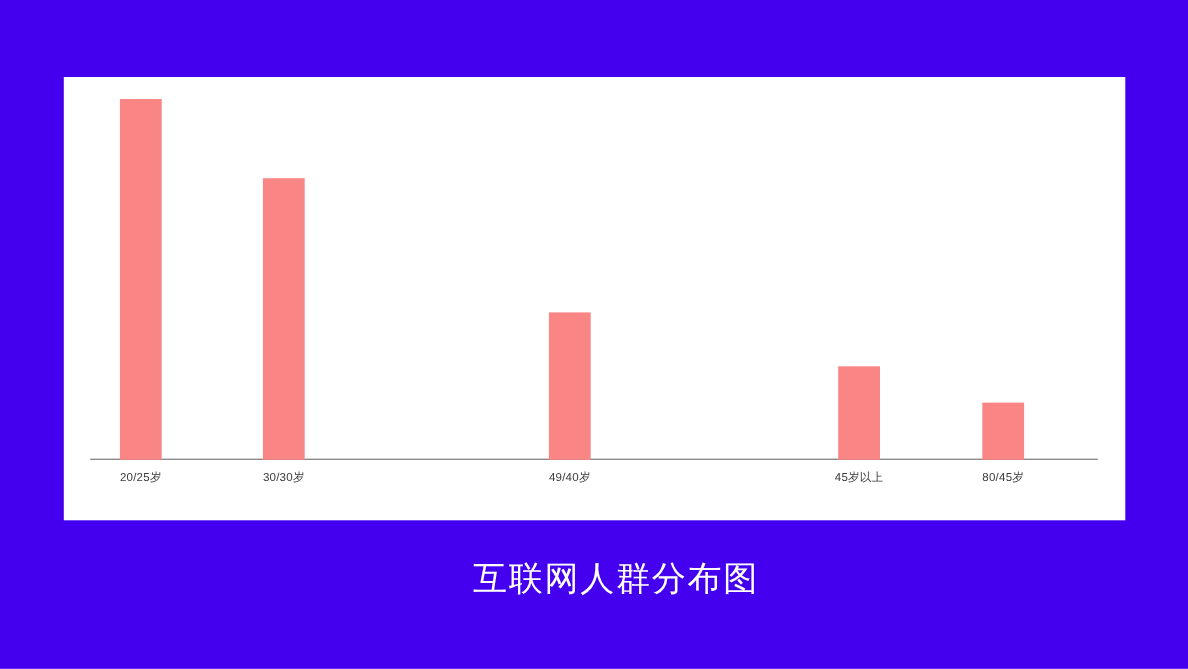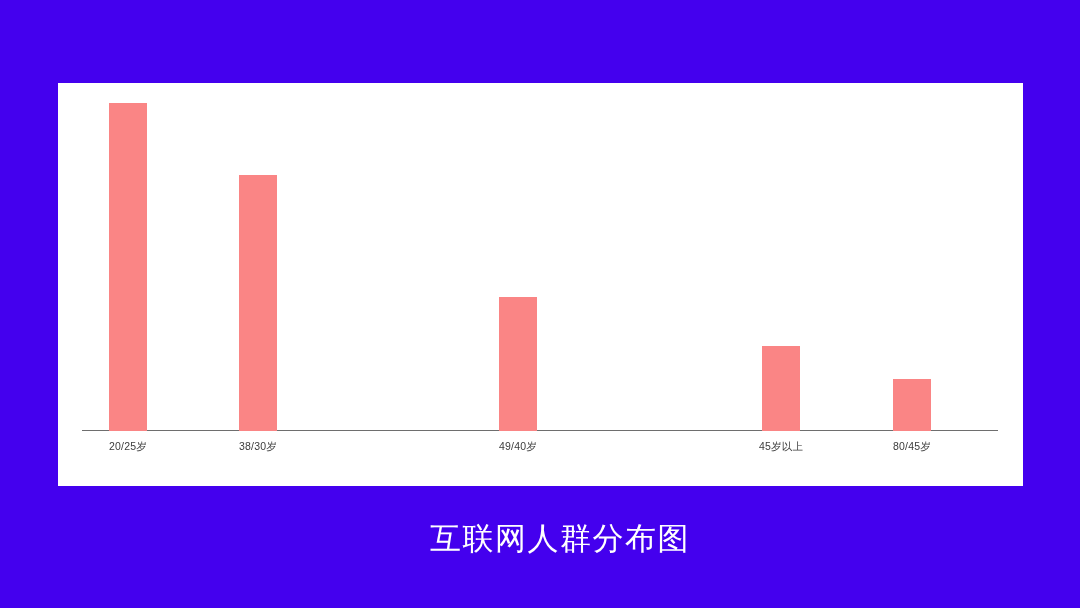--- a/index.html
+++ b/index.html
@@ -10,21 +10,21 @@
     width: 1080px;
     height: 608px;
     background: #4400ee;
     font-family: "Liberation Sans", "DejaVu Sans", sans-serif;
     overflow: hidden;
     position: relative;
   }
 
   #slide {
     position: absolute;
-    left: 0; top: 13px;
+    left: 0; top: 0;
     width: 1080px;
     height: 444px;
     background: #4400ee;
   }
 
   
   #chart-panel {
     position: absolute;
     left: 58px;
     top: 70px;
@@ -114,21 +114,21 @@
 
       <div id="bars">
 
         <div class="bar-slot" style="left:-19px;">
           <div class="bar" title="20/25岁: 100" style="height: 328px;"></div>
           <div class="bar-label">20/25岁</div>
         </div>
 
         <div class="bar-slot" style="left:111px;">
           <div class="bar" title="25/30岁: 78" style="height: 255.84px;"></div>
-          <div class="bar-label">38/30岁</div>
+          <div class="bar-label">30/30岁</div>
         </div>
 
 
         <div class="bar-slot" style="left:371px;">
           <div class="bar" title="35/40岁: 41" style="height: 134.48px;"></div>
           <div class="bar-label">49/40岁</div>
         </div>
 
 
         <div class="bar-slot" style="left:634px;">

